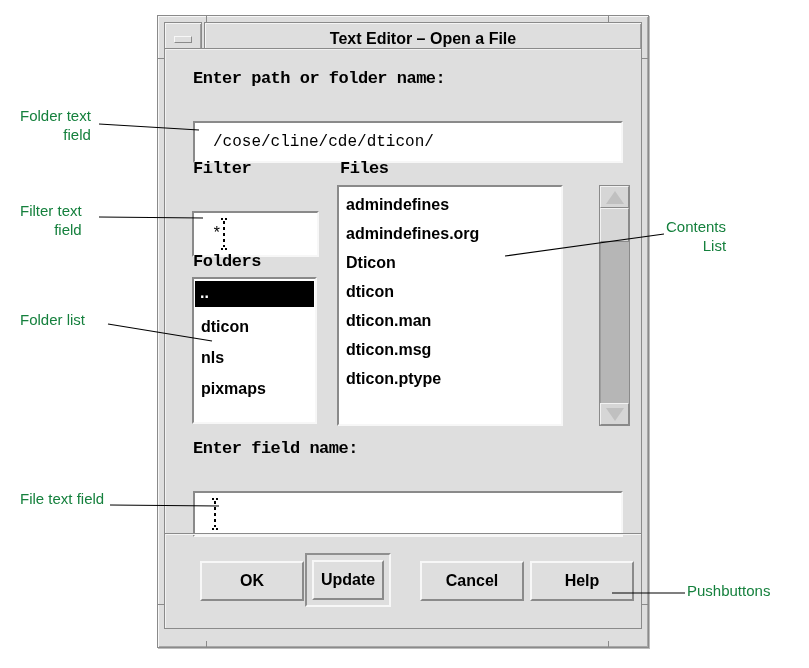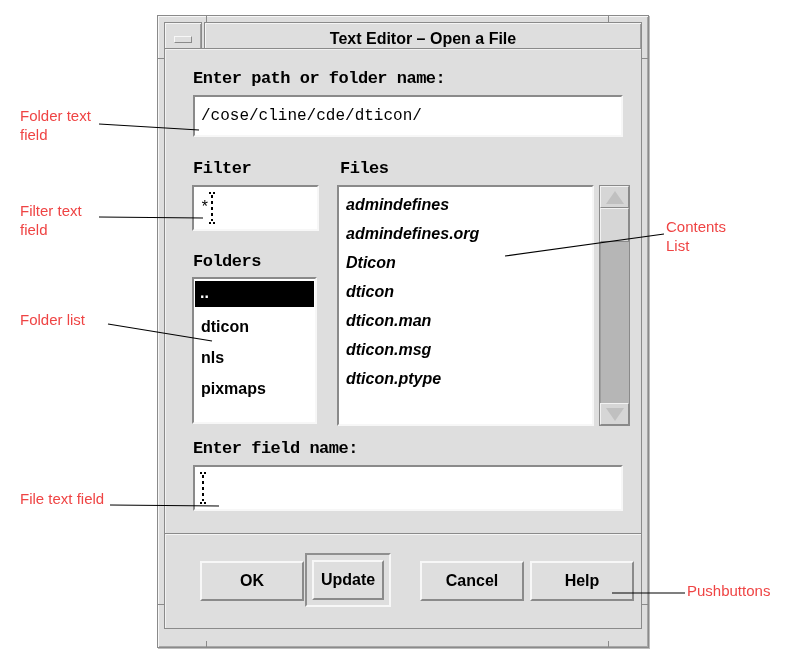--- a/index.html
+++ b/index.html
@@ -1,21 +1,21 @@
 <!DOCTYPE html>
 <html><head>
 <meta charset="utf-8">
 <style>
   html,body{margin:0;padding:0;}
   body{width:809px;height:668px;background:#ffffff;overflow:hidden;
        font-family:"Liberation Sans",sans-serif;color:#000;}
   .page{position:relative;width:809px;height:668px;background:#fff;}
 
   
-  .ann{position:absolute;font:15px/19px "Liberation Sans",sans-serif;color:#ef4444;white-space:nowrap;}
+  .ann{position:absolute;font:15px/19px "Liberation Sans",sans-serif;color:#15803d;white-space:nowrap;text-align:right;}
   #ann-folder-text{left:20px;top:106px;}
   #ann-filter-text{left:20px;top:201px;}
   #ann-folder-list{left:20px;top:310px;}
   #ann-file-text{left:20px;top:489px;}
   #ann-contents{left:666px;top:217px;}
   #ann-pushbuttons{left:687px;top:581px;}
 
   
   svg.leaders{position:absolute;left:0;top:0;width:809px;height:668px;pointer-events:none;}
   svg.leaders line{stroke:#000;stroke-width:1.2;}
@@ -49,36 +49,36 @@
   .mlabel{position:absolute;font:bold 17px "Liberation Mono",monospace;letter-spacing:-0.5px;white-space:nowrap;}
   #lbl-path{left:28px;top:20px;}
   #lbl-filter{left:28px;top:110px;}
   #lbl-files{left:175px;top:110px;}
   #lbl-folders{left:28px;top:203px;}
   #lbl-filename{left:28px;top:390px;}
 
   .textfield{position:absolute;box-sizing:border-box;background:#fff;
              border:2px solid;border-color:#8a8a8a #f7f7f7 #f7f7f7 #8a8a8a;
              font:16px "Liberation Mono",monospace;display:flex;align-items:center;
-             padding-left:6px;white-space:pre;}
+             padding-left:18px;white-space:pre;margin-top:26px;}
   #path-field{left:28px;top:46px;width:430px;height:42px;}
   #filter-field{left:27px;top:136px;width:127px;height:46px;}
   #filename-field{left:28px;top:416px;width:430px;height:46px;}
 
   .caret{position:relative;width:2px;height:26px;margin-left:1px;flex:0 0 auto;
          background-image:repeating-linear-gradient(to bottom,#000 0 3px,transparent 3px 6px);}
   .caret::before,.caret::after{content:"";position:absolute;left:-2px;width:7px;height:2px;
          background-image:repeating-linear-gradient(to right,#000 0 2px,transparent 2px 4px);}
   .caret::before{top:-3px;}
   .caret::after{bottom:-3px;}
 
   .listbox{position:absolute;box-sizing:border-box;background:#fff;
            border:2px solid;border-color:#8a8a8a #f7f7f7 #f7f7f7 #8a8a8a;
            font:bold 16px "Liberation Sans",sans-serif;overflow:hidden;padding-top:3px;}
-  #files-list{left:172px;top:136px;width:257px;height:241px;font-style:italic;}
+  #files-list{left:172px;top:136px;width:226px;height:241px;}
   #folders-list{left:27px;top:228px;width:125px;height:147px;padding-top:2px;}
   .list-item{height:29px;line-height:29px;padding-left:7px;white-space:nowrap;}
   #folders-list .list-item{height:31px;line-height:31px;}
   #folders-list .list-item.selected{height:26px;line-height:24px;margin:0 1px 4px 1px;
            padding-left:5px;background:#000;color:#fff;}
 
   
   .scrollbar{position:absolute;left:434px;top:136px;width:31px;height:241px;box-sizing:border-box;
              border:1px solid #8a8a8a;background:#b6b6b6;display:flex;flex-direction:column;
              box-shadow:inset 1px 1px 0 #9e9e9e;}

